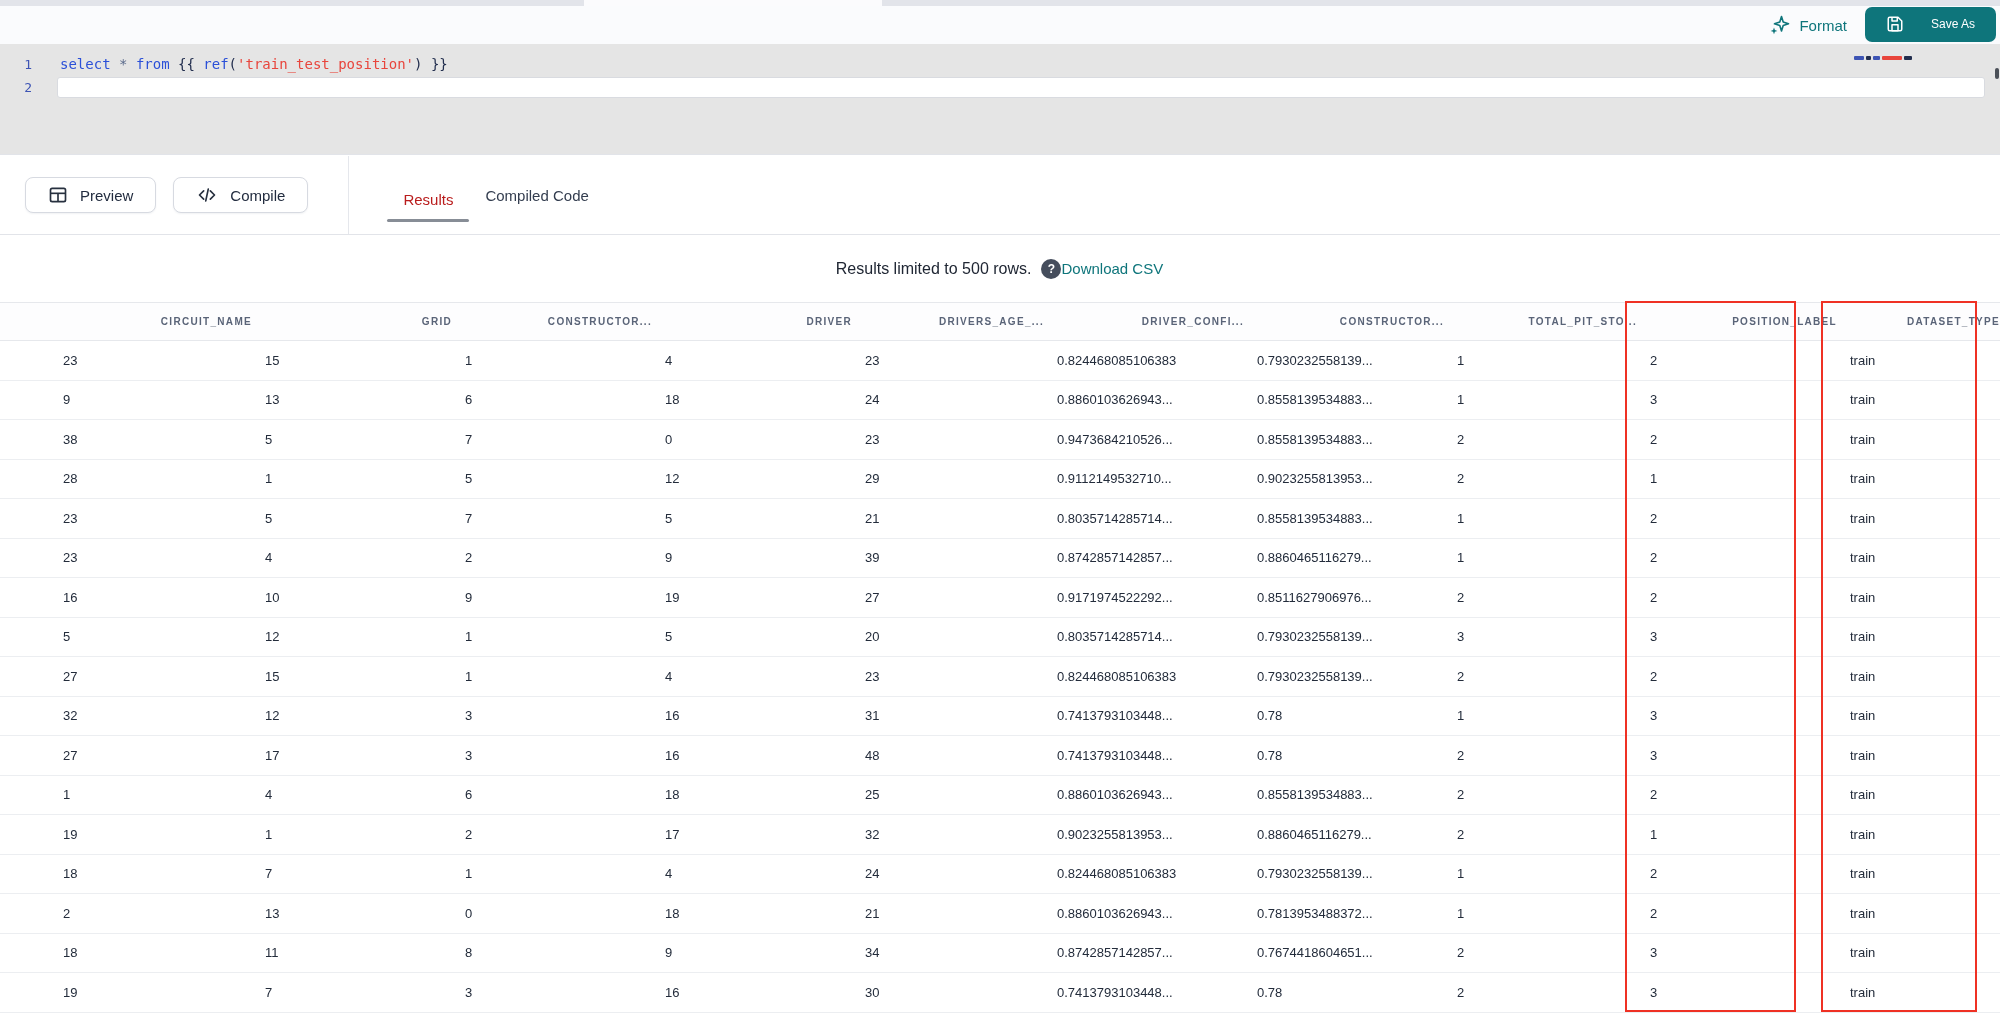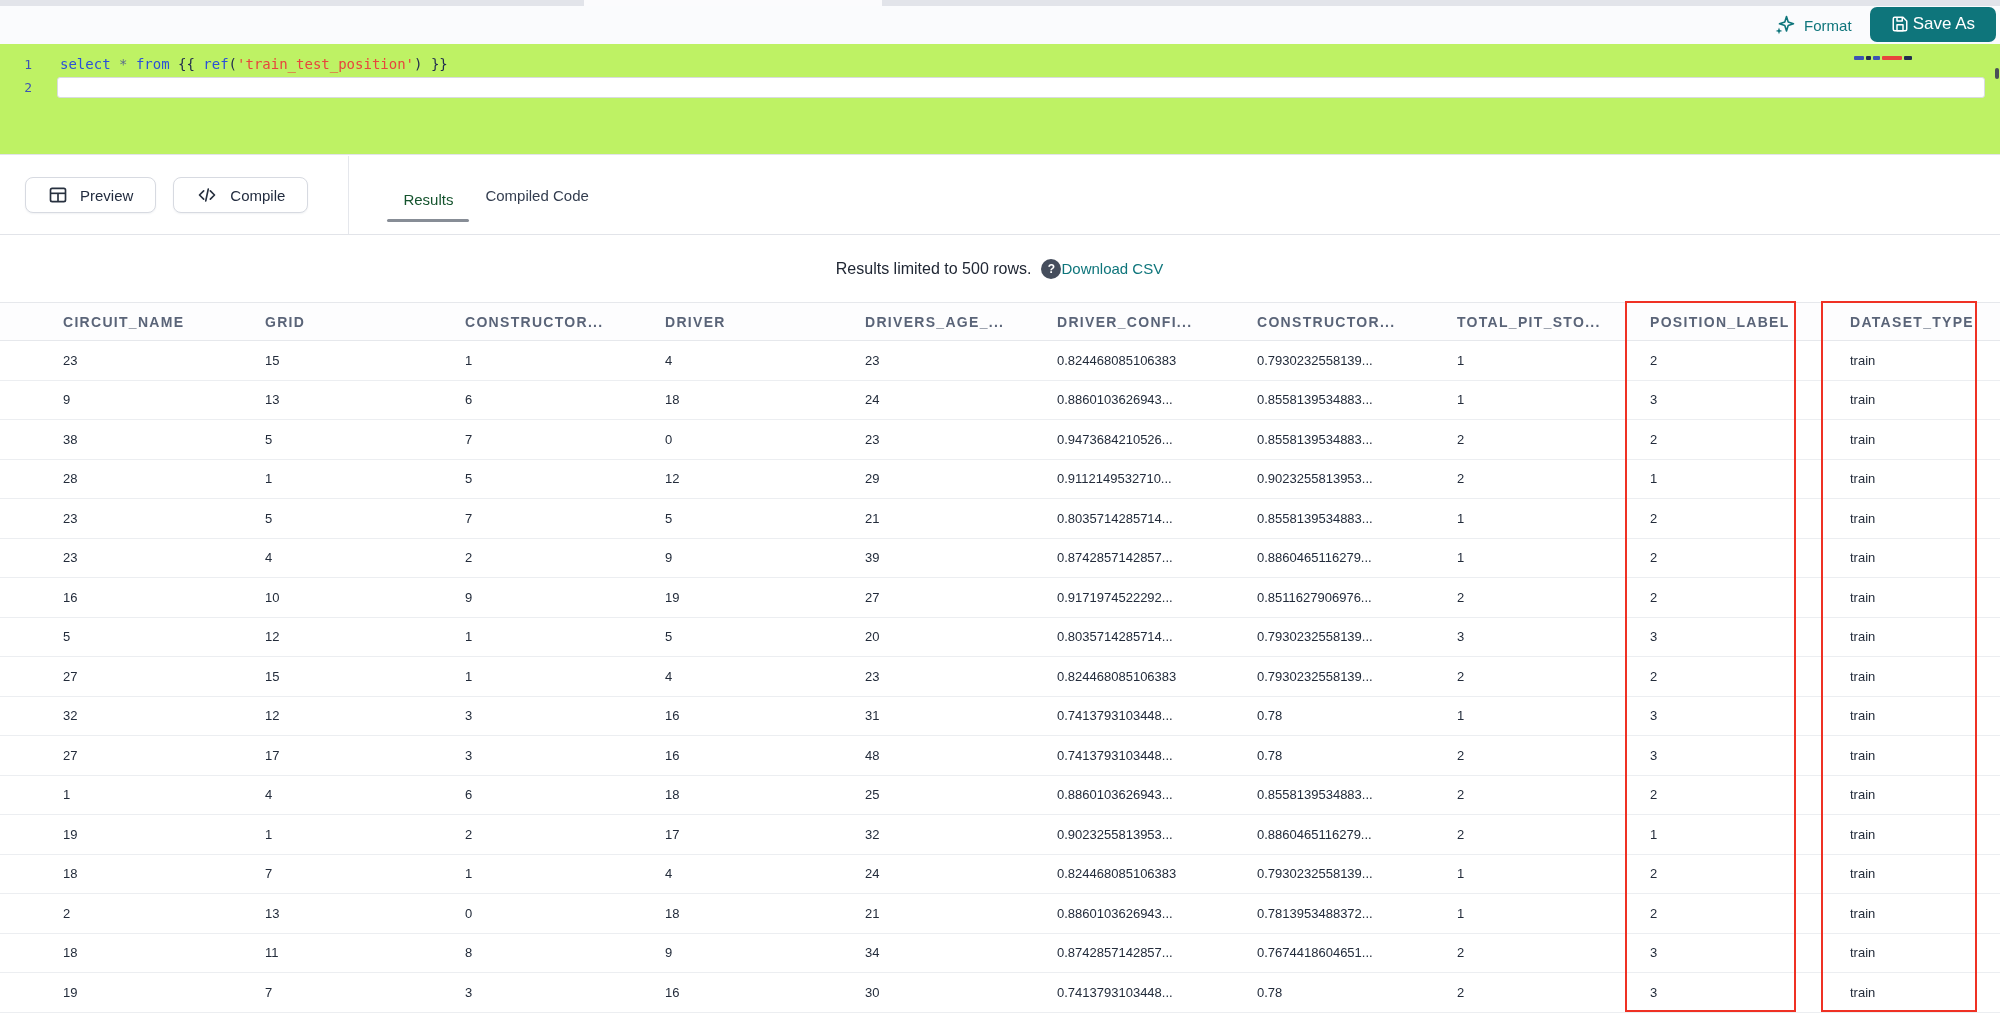--- a/index.html
+++ b/index.html
@@ -6,29 +6,29 @@
   html,body { width:2000px; height:1020px; overflow:hidden; background:#fff;
               font-family:"Liberation Sans", sans-serif; }
   .app { position:relative; width:2000px; height:1020px; background:#fff; }
 
   
   .win-strip { position:absolute; top:0; left:0; width:2000px; height:6px; background:#e2e4ea; }
   .win-strip .active-seg { position:absolute; left:584px; top:0; width:298px; height:6px; background:#fbfbfd; }
 
   
   .editor-pane { position:absolute; top:6px; left:0; width:2000px; height:149px;
-                 background:#bef264; border-bottom:1px solid #e2e4e9; }
+                 background:#e5e5e5; border-bottom:1px solid #e2e4e9; }
   .editor-toolbar { position:absolute; top:0; left:0; right:0; height:38px;
                     display:flex; justify-content:flex-end; align-items:center; gap:18px;
                     padding-right:4px; background:#fafbfd; }
   .format-btn { display:flex; align-items:center; gap:9px; color:var(--accent-teal);
                 font-size:15px; cursor:pointer; }
   .saveas-btn { height:35px; margin-top:-2px; background:var(--accent-teal); color:#fff;
-                border:none; border-radius:7px; display:flex; align-items:center; gap:4px;
-                padding:0 21px; font-size:17px; font-family:inherit; cursor:pointer; }
+                border:none; border-radius:7px; display:flex; align-items:center; gap:27px;
+                padding:0 21px; font-size:12px; font-family:inherit; cursor:pointer; }
 
   .editor-body { position:absolute; top:38px; left:0; right:0; bottom:0; }
   .gutter { position:absolute; left:0; top:0; width:40px; text-align:right;
             color:var(--line-number-blue); font:13px/20px "DejaVu Sans Mono", monospace; }
   .gutter .ln1 { position:absolute; top:11px; right:8px; }
   .gutter .ln2 { position:absolute; top:34px; right:8px; }
   .code-line { position:absolute; left:60px; top:9px; height:22px; line-height:22px;
                font:14px/22px "DejaVu Sans Mono", monospace; white-space:pre; }
   .tok-keyword  { color:var(--keyword-blue); }
   .tok-function { color:var(--keyword-blue); }
@@ -48,39 +48,39 @@
                      display:flex; align-items:stretch; }
   .btn-group { display:flex; align-items:center; gap:17px; padding-left:25px; }
   .panel-btn { height:36px; padding:0 22px; border:1px solid #d7dae1; border-radius:8px;
                background:#fff; display:flex; align-items:center; gap:12px; font-size:15px;
                color:#222c3f; font-family:inherit; cursor:pointer;
                box-shadow:0 1px 2px rgba(20,30,60,.06); }
   .vdivider { width:1px; background:#e5e7ec; margin-left:40px; }
   .tabs { display:flex; align-items:stretch; padding-left:38px; }
   .tab { position:relative; display:flex; align-items:center; padding:0 16px;
          font-size:15px; color:#333d4f; cursor:pointer; }
-  .tab.active span { color:#14532d;margin-top:8px; }
+  .tab.active span { color:#b91c1c;margin-top:8px; }
   .tab-underline { position:absolute; left:0; right:0; bottom:12px; height:3px;
                    background:var(--tab-underline-gray); border-radius:2px; }
 
   .status-row { height:67px; display:flex; align-items:center; justify-content:center;
                 padding:0 10px 0 9px; }
   .status-left { display:flex; align-items:center; gap:10px; font-size:16px; color:#202734; }
   .help-icon { width:20px; height:20px; border-radius:50%; background:#454d5c; color:#fff;
                font-size:12px; font-weight:bold; display:flex; align-items:center;
                justify-content:center; cursor:pointer; }
   .download-link { font-size:15px; color:var(--accent-teal); cursor:pointer; text-decoration:none; }
 
   
   .grid-row { display:grid; padding-left:50px;
               grid-template-columns:202px 200px 200px 200px 192px 200px 200px 193px 200px 1fr; }
   .thead { height:39px; align-items:center; border-top:1px solid #e6e8ec;
            border-bottom:1px solid #e6e8ec; background:#fdfdfe; }
-  .th { font-size:14px; font-weight:bold; letter-spacing:1.3px; color:#5a6478;
-        padding-left:13px; white-space:nowrap; overflow:hidden; }
+  .th { font-size:10px; font-weight:bold; letter-spacing:1.3px; color:#5a6478;
+        padding-left:13px; white-space:nowrap; overflow:hidden;text-align:right; }
   .trow { height:39.5px; align-items:center; border-bottom:1px solid #eceef1; background:#fff; }
   .td { font-size:13px; color:#232c3b; padding-left:13px; white-space:nowrap; overflow:hidden; }
 
   
   .red-box { position:absolute; border:2px solid var(--annotation-red); pointer-events:none; }
   .box-position { left:1625px; top:301px; width:171px; height:711px; }
   .box-dataset  { left:1821px; top:301px; width:156px; height:711px; }
 
   .icon { flex:none; display:flex; align-items:center; }
 </style>

